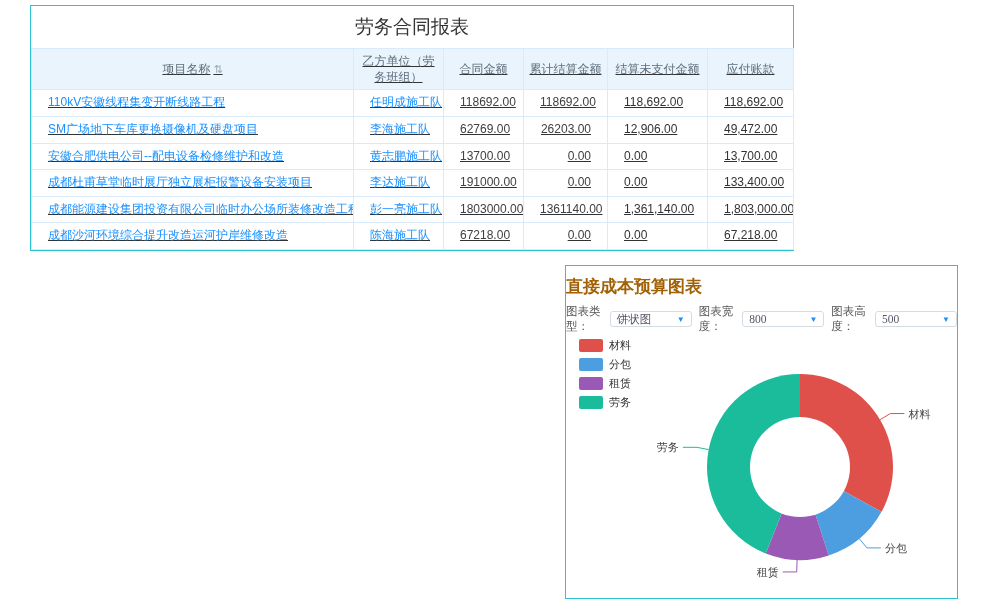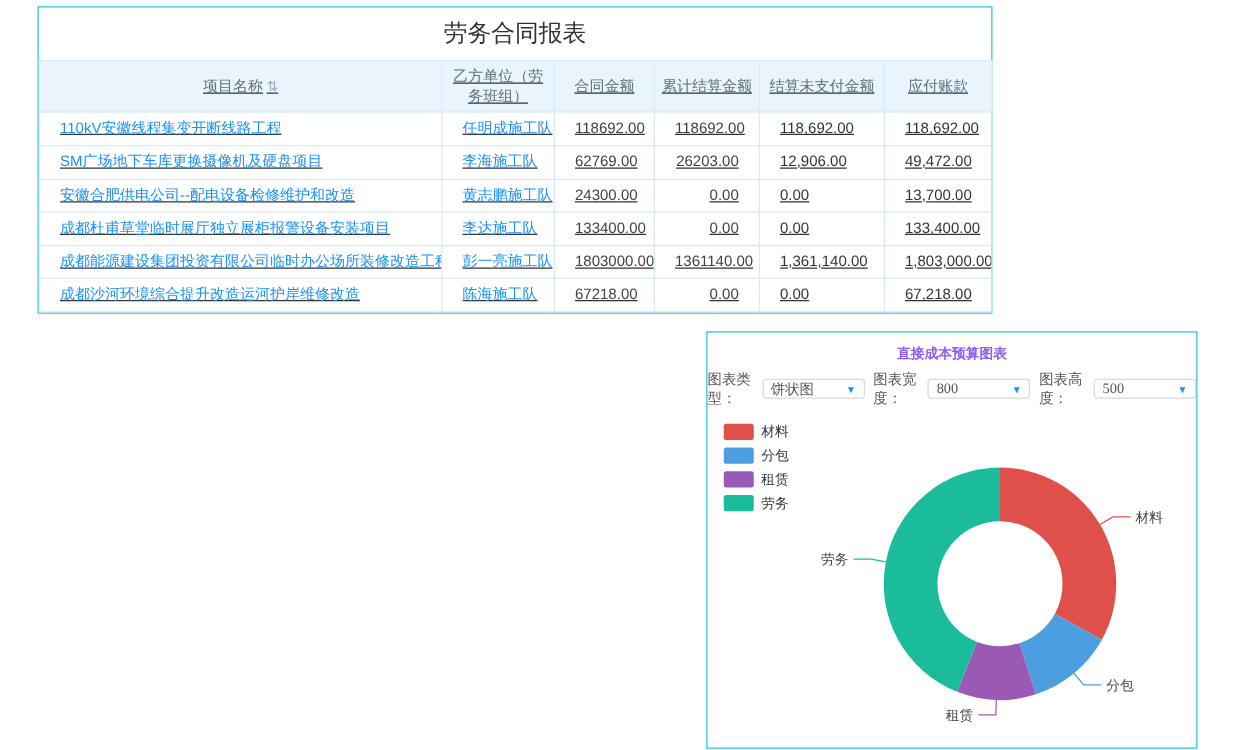--- a/index.html
+++ b/index.html
@@ -19,21 +19,21 @@
   td.c-name{color:#1890ff;text-align:left;}
   td.c-team{color:#1890ff;text-align:center;}
   td.c-contract,td.c-settled{color:#404040;text-align:right;}
   td.c-unpaid,td.c-payable{color:#333;text-align:left;}
   col.w-name{width:322px;}col.w-team{width:90px;}col.w-contract{width:80px;}
   col.w-settled{width:84px;}col.w-unpaid{width:100px;}col.w-payable{width:86px;}
   .sort-icon{color:#9aa9b5;font-size:11px;margin-left:3px;cursor:pointer;}
   
   .chart-panel{position:absolute;left:565px;top:265px;width:391px;height:332px;
     background:#fff;border:1px solid #2cc3d5;z-index:2;}
-  .chart-title{text-align:center;font-size:11px;font-weight:bold;color:#8b5cf6;padding:9px 0 6px;}
+  .chart-title{text-align:left;font-size:17px;font-weight:bold;color:#a16207;padding:9px 0 6px;}
   .controls{display:flex;justify-content:center;align-items:center;gap:7px;
     font-size:11.5px;color:#555;}
   .control{display:flex;align-items:center;gap:3px;font-family:Liberation Serif, serif;}
   .select{border:1px solid #d4dbe1;border-radius:3px;background:#fff;height:16px;
     display:flex;align-items:center;justify-content:space-between;
     padding:0 6px;min-width:82px;color:#556;cursor:pointer;box-sizing:border-box;}
   .caret{color:#1890ff;font-size:8px;margin-left:6px;}
   .legend{position:absolute;left:13px;top:72px;}
   .legend-item{display:flex;align-items:center;margin-bottom:4px;cursor:pointer;}
   .legend-swatch{width:24px;height:13px;border-radius:2px;margin-right:6px;}
@@ -79,29 +79,29 @@
         <td class="c-name">SM广场地下车库更换摄像机及硬盘项目</td>
         <td class="c-team">李海施工队</td>
         <td class="c-contract">62769.00</td>
         <td class="c-settled">26203.00</td>
         <td class="c-unpaid">12,906.00</td>
         <td class="c-payable">49,472.00</td>
       </tr>
       <tr>
         <td class="c-name">安徽合肥供电公司--配电设备检修维护和改造</td>
         <td class="c-team">黄志鹏施工队</td>
-        <td class="c-contract">24300.00</td>
+        <td class="c-contract">13700.00</td>
         <td class="c-settled">0.00</td>
         <td class="c-unpaid">0.00</td>
         <td class="c-payable">13,700.00</td>
       </tr>
       <tr>
         <td class="c-name">成都杜甫草堂临时展厅独立展柜报警设备安装项目</td>
         <td class="c-team">李达施工队</td>
-        <td class="c-contract">133400.00</td>
+        <td class="c-contract">191000.00</td>
         <td class="c-settled">0.00</td>
         <td class="c-unpaid">0.00</td>
         <td class="c-payable">133,400.00</td>
       </tr>
       <tr>
         <td class="c-name">成都能源建设集团投资有限公司临时办公场所装修改造工程EPC</td>
         <td class="c-team">彭一亮施工队</td>
         <td class="c-contract">1803000.00</td>
         <td class="c-settled">1361140.00</td>
         <td class="c-unpaid">1,361,140.00</td>

